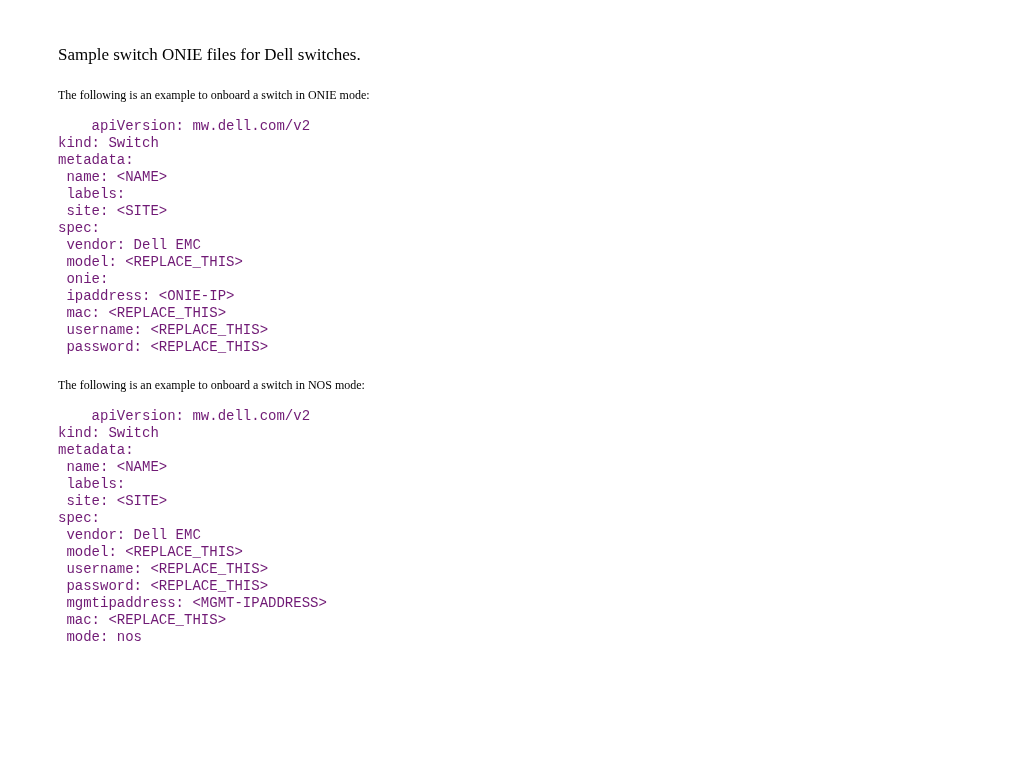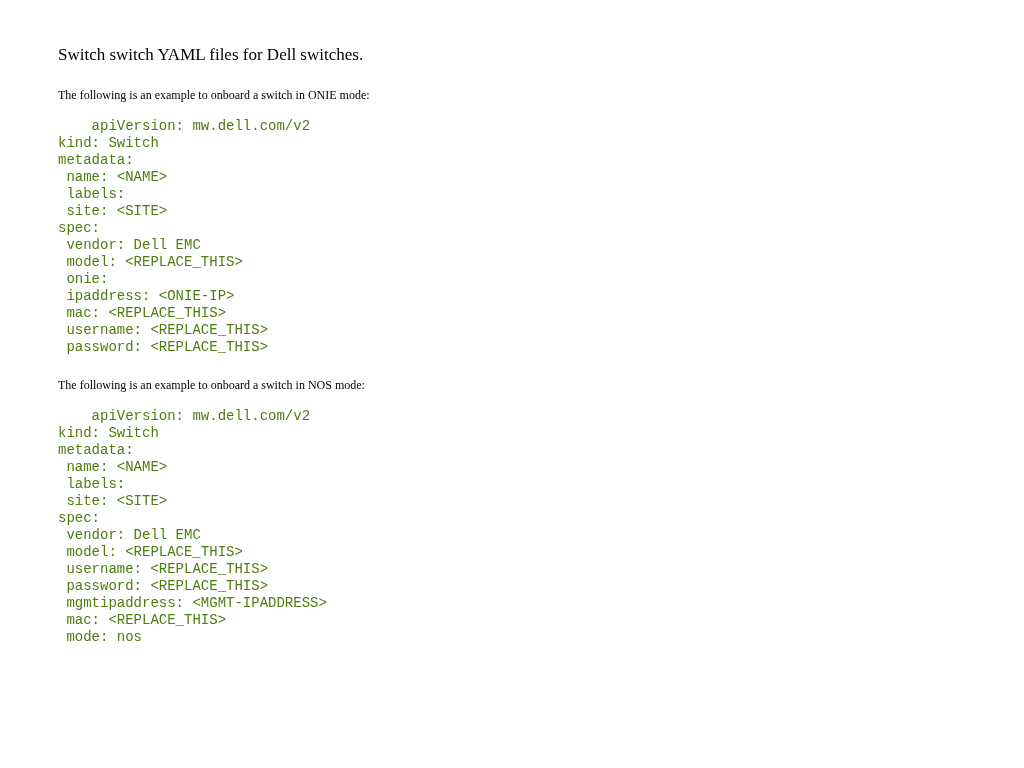--- a/index.html
+++ b/index.html
@@ -23,28 +23,28 @@
     .section-text {
       font-size: 12px;
       line-height: 1.5;
       margin-bottom: 14px;
     }
     .code-block {
       font-family: 'Courier New', Courier, monospace;
       font-size: 14px;
       line-height: 17px;
       white-space: pre;
-      color: #4d7c0f;
+      color: #701a75;
       margin-bottom: 20px;
     }
   </style>
 </head>
 <body>
 
-<p class="intro-text">Switch switch YAML files for Dell switches.</p>
+<p class="intro-text">Sample switch ONIE files for Dell switches.</p>
 
 <p class="section-text">The following is an example to onboard a switch in ONIE mode:</p>
 
 <div class="code-block">    apiVersion: mw.dell.com/v2
 kind: Switch
 metadata:
  name: &lt;NAME&gt;
  labels:
  site: &lt;SITE&gt;
 spec:

